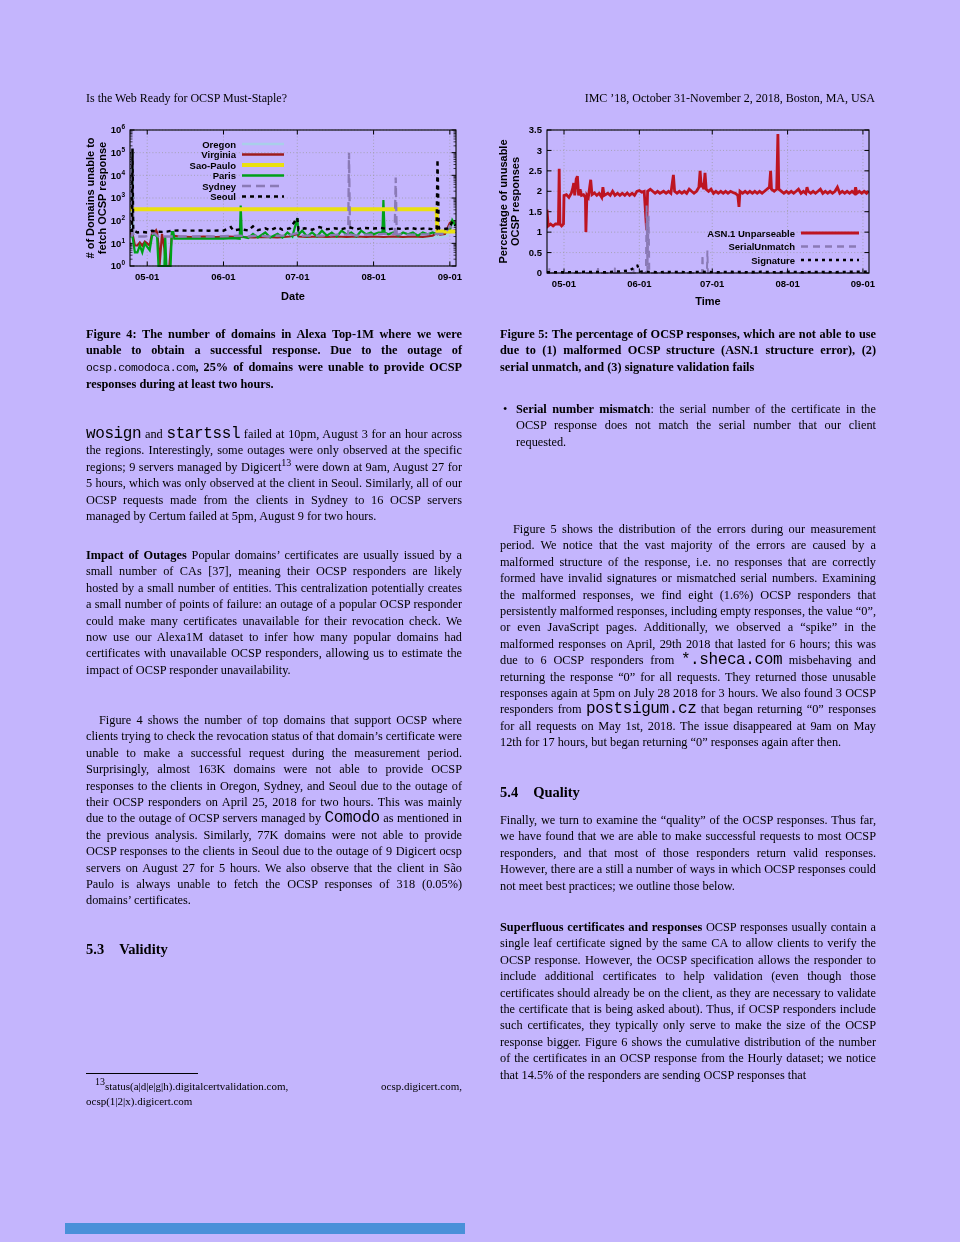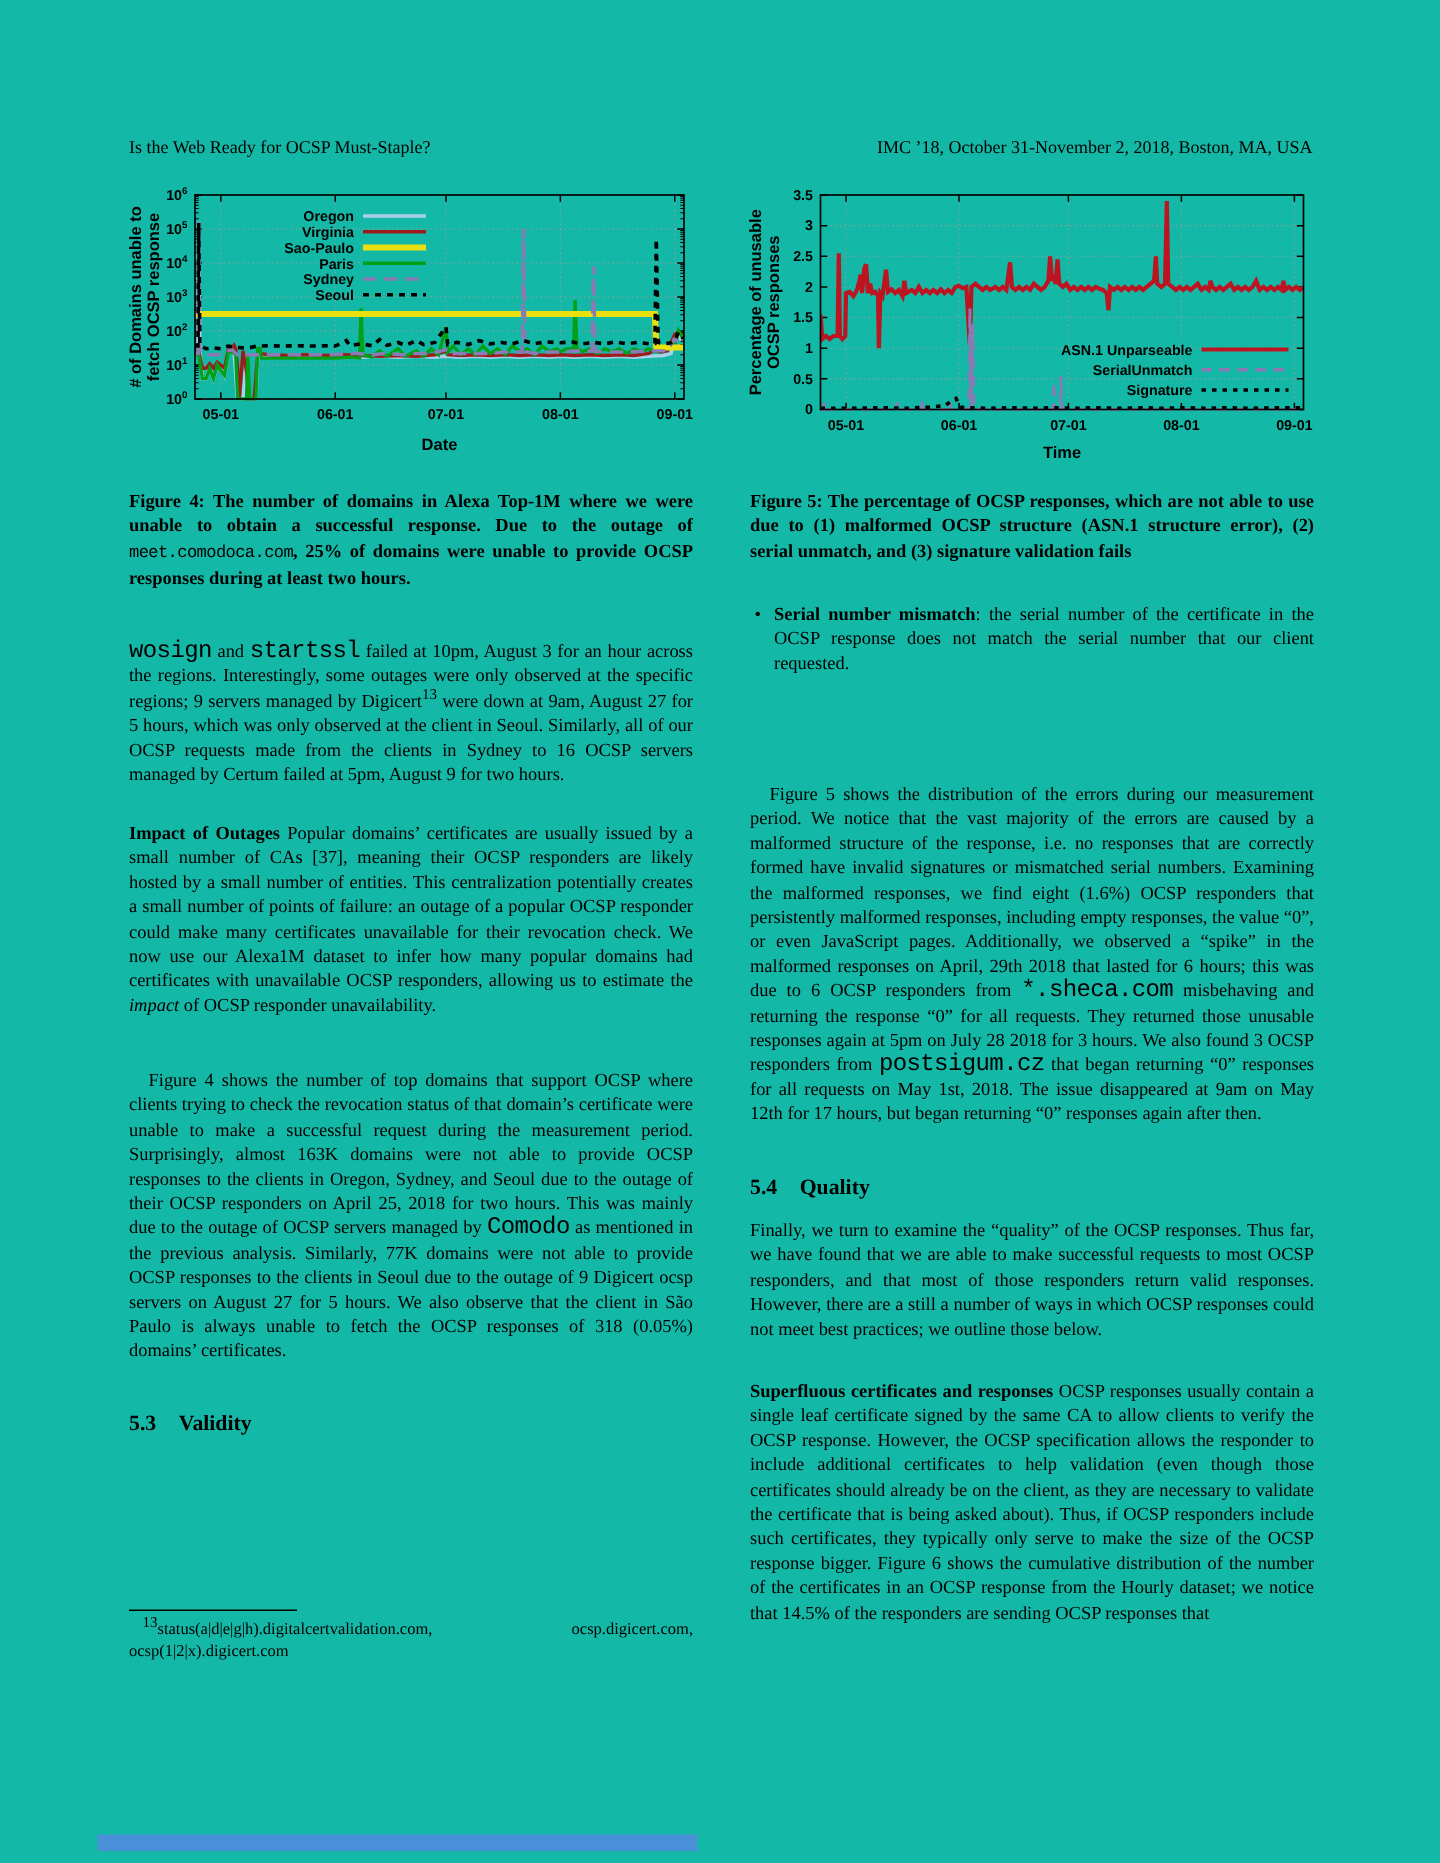--- a/index.html
+++ b/index.html
@@ -1,24 +1,24 @@
 <!DOCTYPE html>
 <html><head>
 <meta charset="utf-8">
 <style>
   html,body{margin:0;padding:0;background:#ffffff;}
-  .page{position:relative;width:960px;height:1242px;background:#14b8a6;font-family:"Liberation Serif",serif;color:#000;overflow:hidden;}
+  .page{position:relative;width:960px;height:1242px;background:#c4b5fd;font-family:"Liberation Serif",serif;color:#000;overflow:hidden;}
   .hdr{position:absolute;top:91px;font-size:12px;white-space:nowrap;}
   .hdr.l{left:86px;}
   .hdr.r{right:85px;}
   .blk{position:absolute;width:376px;font-size:12.3px;line-height:16.4px;text-align:justify;}
   .lc{left:86px;}
   .rc{left:500px;}
   .b{font-weight:bold;}
-  .i{font-style:italic;}
+  .i{}
   .mono{font-family:"Liberation Mono","DejaVu Sans Mono",monospace;font-size:16px;letter-spacing:-0.4px;}
   sup{font-size:10px;line-height:0;}
   .indent{text-indent:13px;}
   .bullet{padding-left:16px;box-sizing:border-box;position:relative;}
   .bullet:before{content:"\2022";position:absolute;left:3px;top:0;}
   .sec{font-size:14.5px;font-weight:bold;line-height:17px;}
   .sec .num{margin-right:15px;}
   .cap{font-weight:bold;font-size:12.3px;line-height:16.3px;text-align:justify;}
   .cap .mono{font-weight:normal;font-size:11.4px;}
   .fnrule{position:absolute;width:112px;border-top:1.1px solid #000;height:0;}
@@ -271,21 +271,21 @@
       <line x1="304" y1="110" x2="362" y2="110" stroke="#bd1421" stroke-width="2.8"></line>
       <text x="298" y="127" text-anchor="end" class="tick">SerialUnmatch</text>
       <line x1="304" y1="123.5" x2="362" y2="123.5" stroke="#8a7ab5" stroke-width="2.4" stroke-dasharray="7,5"></line>
       <text x="298" y="140.5" text-anchor="end" class="tick">Signature</text>
       <line x1="304" y1="137" x2="362" y2="137" stroke="#000000" stroke-width="2.4" stroke-dasharray="3,4"></line>
       <text x="211" y="182" text-anchor="middle" class="axlab">Time</text>
       <text transform="translate(10 78.5) rotate(-90)" text-anchor="middle" class="axlab">Percentage of unusable</text>
       <text transform="translate(22 78.5) rotate(-90)" text-anchor="middle" class="axlab">OCSP responses</text>
     </svg>
 
-  <div class="blk lc cap" style="top:326px;"><span class="b">Figure 4: The number of domains in Alexa Top-1M where we were unable to obtain a successful response. Due to the outage of </span><span class="mono">meet.comodoca.com</span><span class="b">, 25% of domains were unable to provide OCSP responses during at least two hours.</span></div>
+  <div class="blk lc cap" style="top:326px;"><span class="b">Figure 4: The number of domains in Alexa Top-1M where we were unable to obtain a successful response. Due to the outage of </span><span class="mono">ocsp.comodoca.com</span><span class="b">, 25% of domains were unable to provide OCSP responses during at least two hours.</span></div>
   <div class="blk rc cap" style="top:326px;"><span class="b">Figure 5: The percentage of OCSP responses, which are not able to use due to (1) malformed OCSP structure (ASN.1 structure error), (2) serial unmatch, and (3) signature validation fails</span></div>
 
   <div class="blk lc" style="top:426px;"><span class="mono">wosign</span><span> and </span><span class="mono">startssl</span><span> failed at 10pm, August 3 for an hour across the regions. Interestingly, some outages were only observed at the specific regions; 9 servers managed by Digicert</span><sup>13</sup><span> were down at 9am, August 27 for 5 hours, which was only observed at the client in Seoul. Similarly, all of our OCSP requests made from the clients in Sydney to 16 OCSP servers managed by Certum failed at 5pm, August 9 for two hours.</span></div>
   <div class="blk lc" style="top:547px;"><span class="b">Impact of Outages</span><span> Popular domains’ certificates are usually issued by a small number of CAs [37], meaning their OCSP responders are likely hosted by a small number of entities. This centralization potentially creates a small number of points of failure: an outage of a popular OCSP responder could make many certificates unavailable for their revocation check. We now use our Alexa1M dataset to infer how many popular domains had certificates with unavailable OCSP responders, allowing us to estimate the </span><span class="i">impact</span><span> of OCSP responder unavailability.</span></div>
   <div class="blk lc indent" style="top:712px;"><span>Figure 4 shows the number of top domains that support OCSP where clients trying to check the revocation status of that domain’s certificate were unable to make a successful request during the measurement period. Surprisingly, almost 163K domains were not able to provide OCSP responses to the clients in Oregon, Sydney, and Seoul due to the outage of their OCSP responders on April 25, 2018 for two hours. This was mainly due to the outage of OCSP servers managed by </span><span class="mono">Comodo</span><span> as mentioned in the previous analysis. Similarly, 77K domains were not able to provide OCSP responses to the clients in Seoul due to the outage of 9 Digicert ocsp servers on August 27 for 5 hours. We also observe that the client in São Paulo is always unable to fetch the OCSP responses of 318 (0.05%) domains’ certificates.</span></div>
   <div class="blk lc sec" style="top:941px;">
     <span class="num">5.3</span><span>Validity</span>
   </div>
   <div class="fnrule" style="left:86px;top:1073px;"></div>
   <div class="blk lc fn" style="top:1079px;"><sup>13</sup><span>status(a|d|e|g|h).digitalcertvalidation.com, ocsp.digicert.com, ocsp(1|2|x).digicert.com</span></div>

